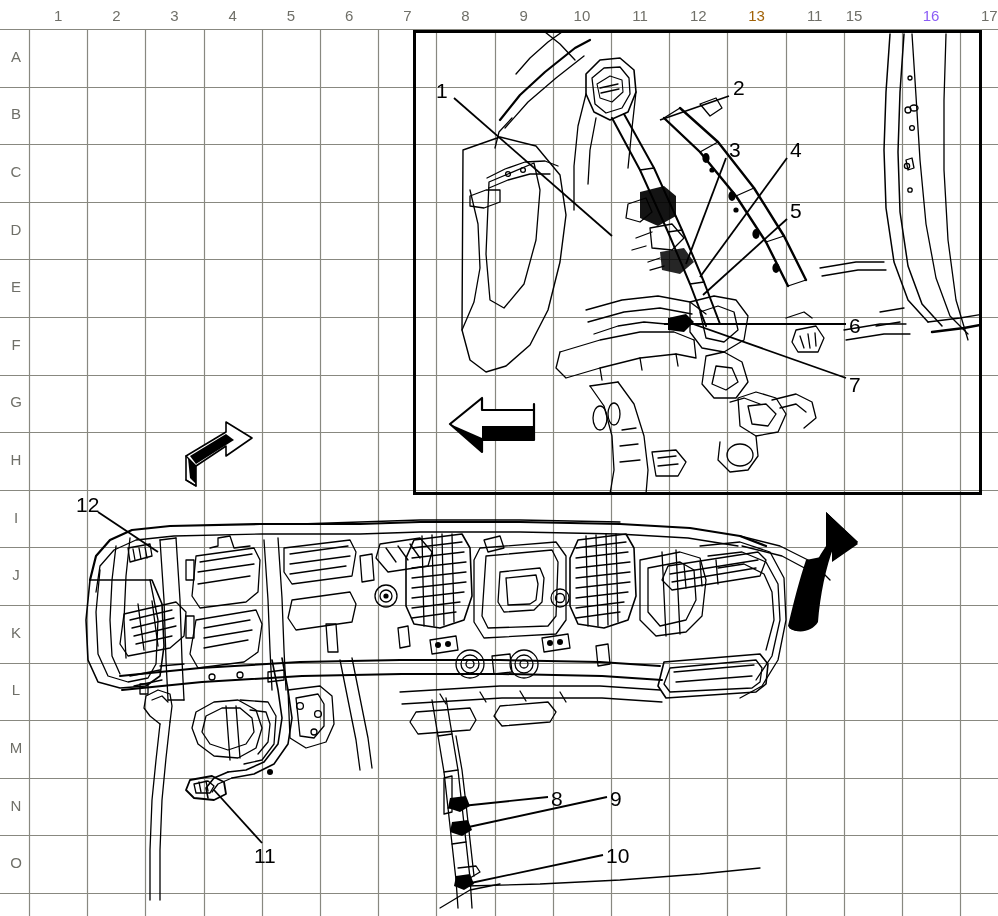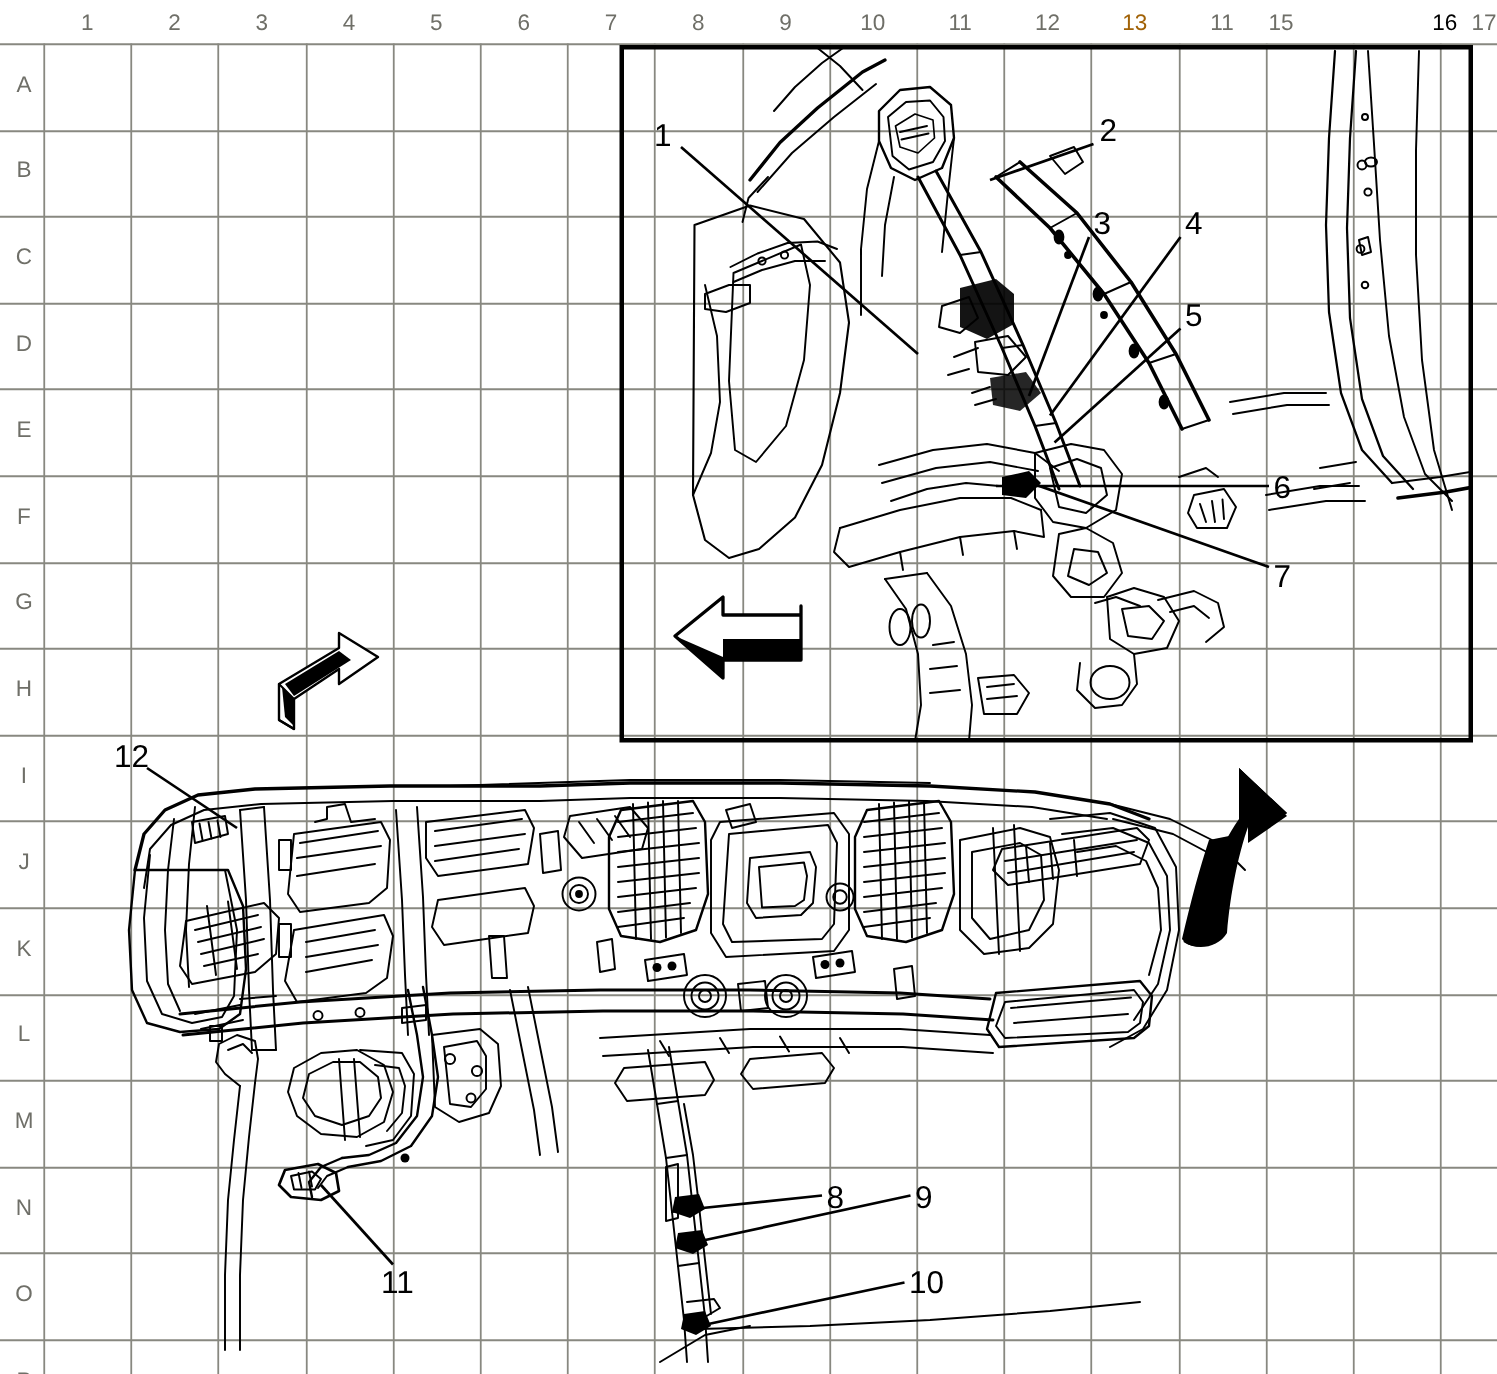--- a/index.html
+++ b/index.html
@@ -107,21 +107,21 @@
       <div class="col-label" style="left: 335.1px; color: rgb(111, 111, 104);">6</div>
       <div class="col-label" style="left: 393.3px; color: rgb(111, 111, 104);">7</div>
       <div class="col-label" style="left: 451.5px; color: rgb(111, 111, 104);">8</div>
       <div class="col-label" style="left: 509.7px; color: rgb(111, 111, 104);">9</div>
       <div class="col-label" style="left: 567.9px; color: rgb(111, 111, 104);">10</div>
       <div class="col-label" style="left: 626.1px; color: rgb(111, 111, 104);">11</div>
       <div class="col-label" style="left: 684.3px; color: rgb(111, 111, 104);">12</div>
       <div class="col-label" style="left: 742.5px; color: #a16207;">13</div>
       <div class="col-label" style="left: 800.7px; color: rgb(111, 111, 104);">11</div>
       <div class="col-label" style="left: 840px; color: rgb(111, 111, 104);">15</div>
-      <div class="col-label" style="left: 917.1px; color: #000000; margin-left: 32px;">16</div>
+      <div class="col-label" style="left: 917.1px; color: #8b5cf6;">16</div>
       <div class="col-label" style="left: 975.3px; color: rgb(111, 111, 104);">17</div>
       <div class="row-label" style="top: 48.8px; color: rgb(111, 111, 104);">A</div>
       <div class="row-label" style="top: 106.4px; color: rgb(111, 111, 104);">B</div>
       <div class="row-label" style="top: 164px; color: rgb(111, 111, 104);">C</div>
       <div class="row-label" style="top: 221.6px; color: rgb(111, 111, 104);">D</div>
       <div class="row-label" style="top: 279.2px; color: rgb(111, 111, 104);">E</div>
       <div class="row-label" style="top: 336.8px; color: rgb(111, 111, 104);">F</div>
       <div class="row-label" style="top: 394.4px; color: rgb(111, 111, 104);">G</div>
       <div class="row-label" style="top: 452px; color: rgb(111, 111, 104);">H</div>
       <div class="row-label" style="top: 509.6px; color: rgb(111, 111, 104);">I</div>

